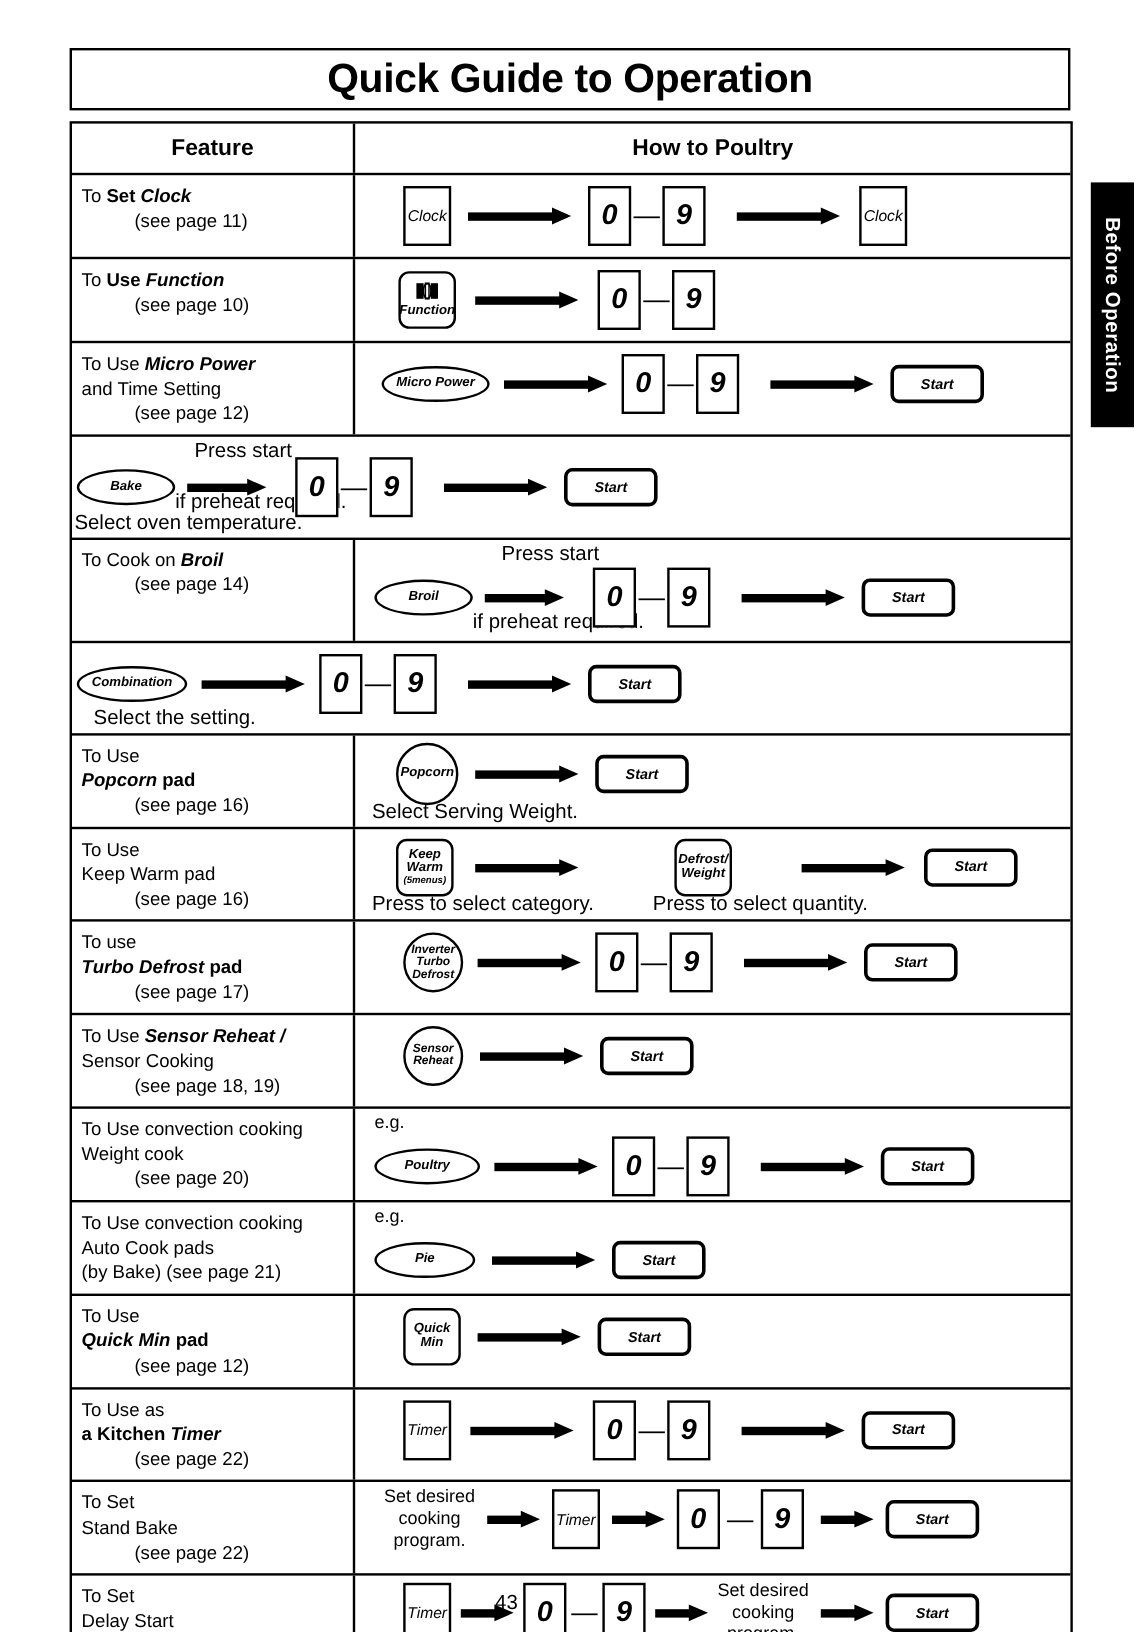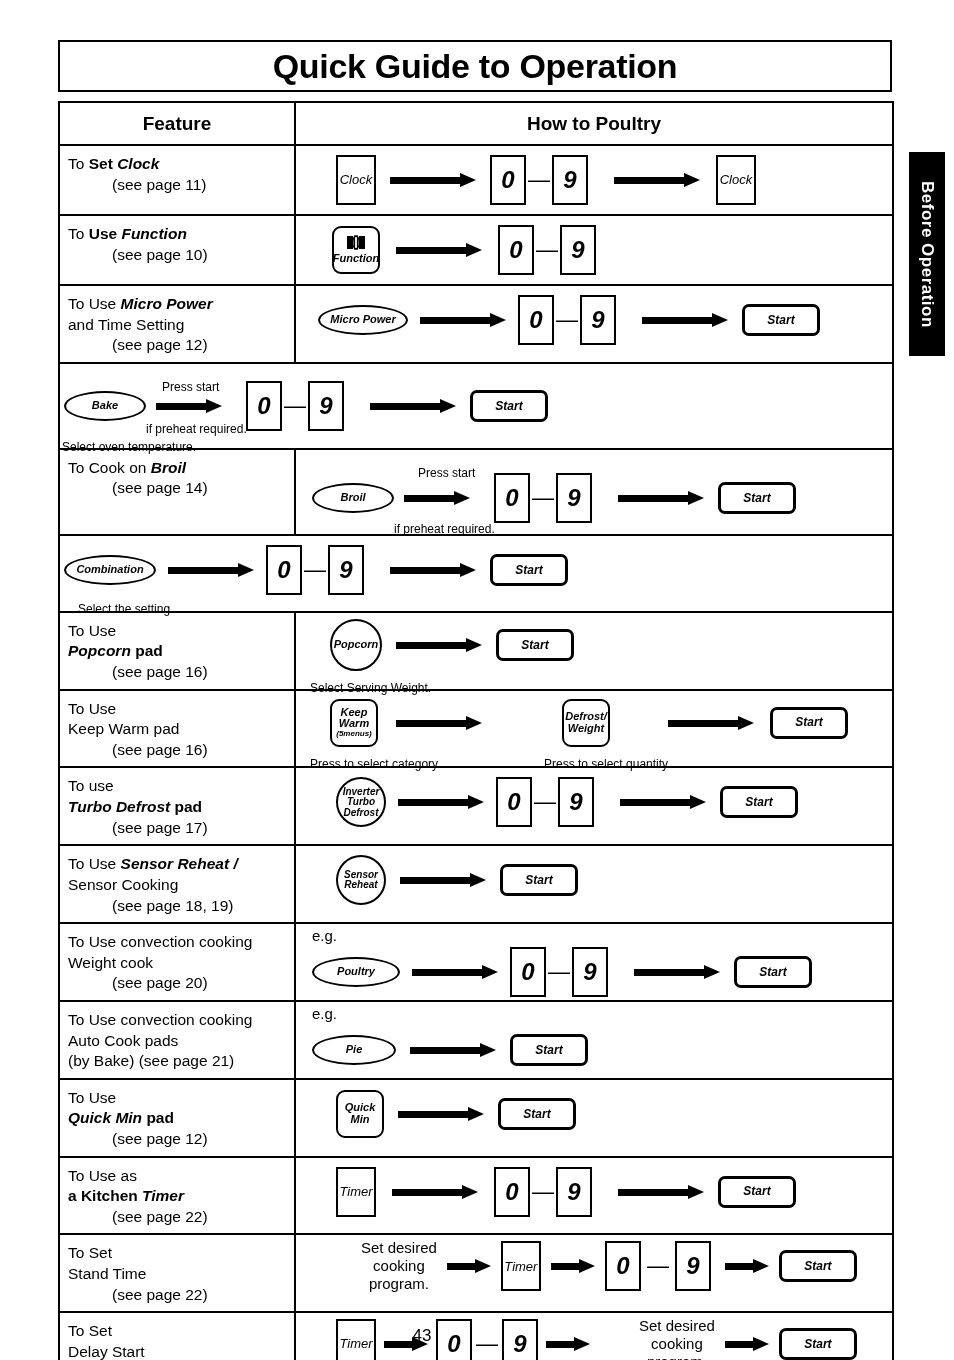--- a/index.html
+++ b/index.html
@@ -216,33 +216,31 @@
   .arrow.len-lg .head  { left: 70px; }
   .arrow.len-md { width: 66px; }
   .arrow.len-md .shaft { width: 52px; }
   .arrow.len-md .head  { left: 50px; }
   .arrow.len-sm { width: 44px; }
   .arrow.len-sm .shaft { width: 30px; }
   .arrow.len-sm .head  { left: 28px; }
 
   
   .cap {
-    font-size: 12px;
+    font-size: 17px;
     line-height: 1.15;
     white-space: nowrap;
-    margin-top: 15px;
   }
   .cap-above { position: absolute; }
   .cap-below { position: absolute; }
   .stack-txt {
     font-size: 15px;
     line-height: 1.2;
     text-align: center;
     white-space: nowrap;
-    margin-left: 41px;
   }
   .eg { font-size: 15px; line-height: 1; }
 
   
   .side-tab {
     position: absolute;
     left: 909px;
     top: 152px;
     width: 36px;
     height: 204px;
@@ -640,21 +638,21 @@
             <span class="head"></span>
           </span>
         <div class="pad pad-start">Start</div>
       </div>
     </div>
   </div>
 
   <div class="row">
     <div class="cell-feature">
       <div class="feat-line">To Set</div>
-      <div class="feat-line b">Stand Time</div>
+      <div class="feat-line b">Stand Bake</div>
       <div class="feat-page">(see page 22)</div>
     </div>
     <div class="cell-howto">
       <div class="flow tight" style="padding-left:6px">
         <div class="stack-txt">
           <div>Set desired</div>
           <div>cooking</div>
           <div>program.</div>
         </div>
         <span class="arrow len-sm" style="margin:0 10px">

